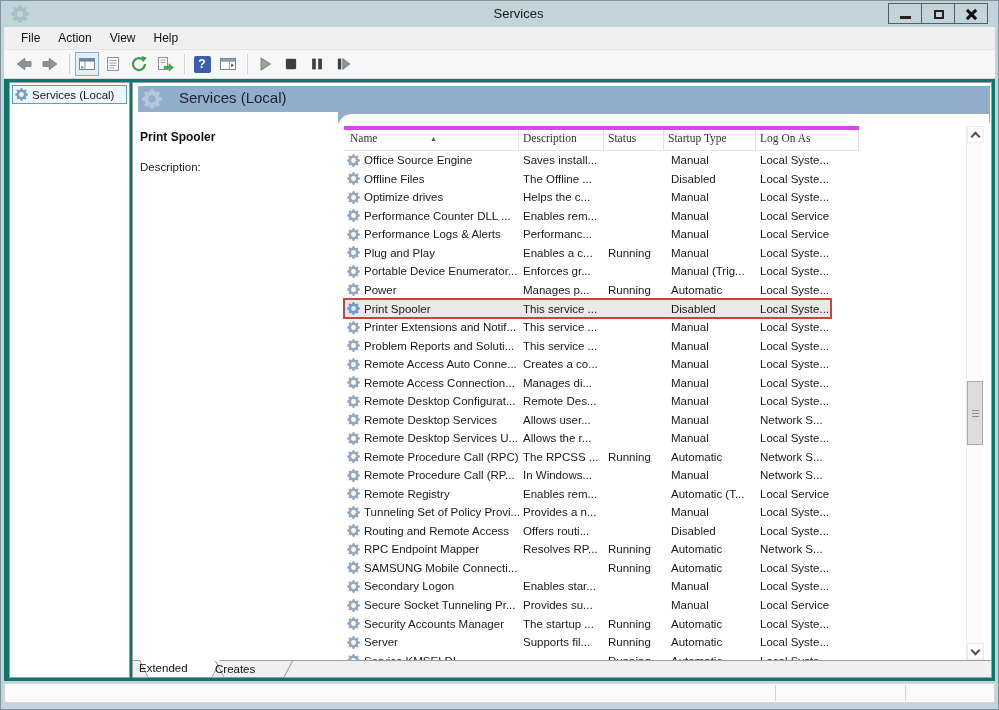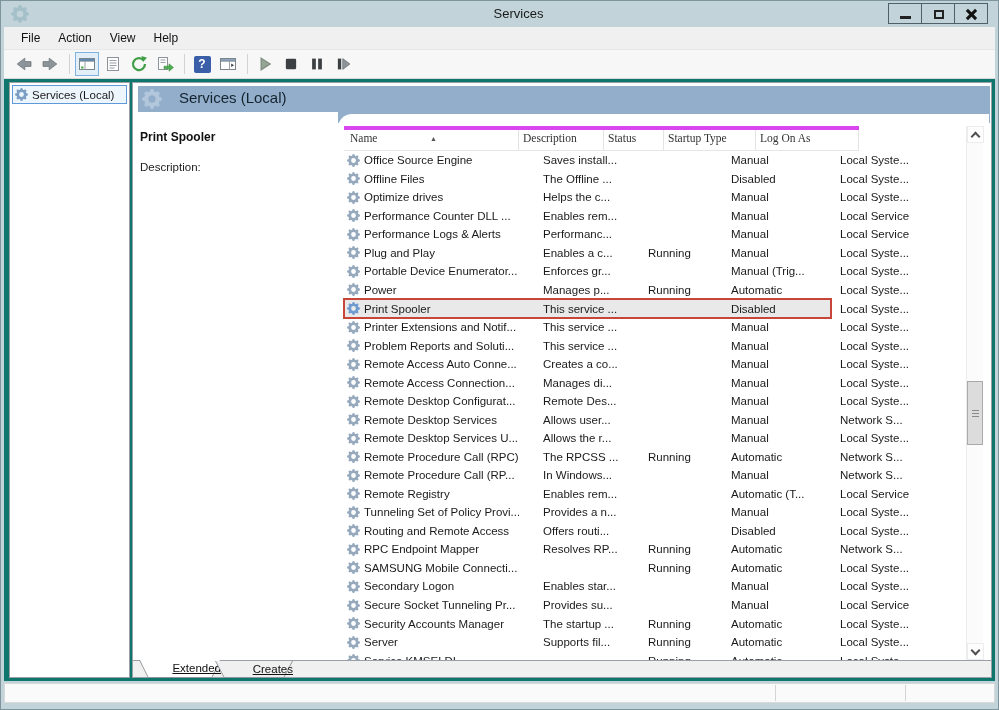--- a/index.html
+++ b/index.html
@@ -56,21 +56,21 @@
   .detail-desc-text { font-size:11.5px; line-height:14.6px; color:#222; }
 
   
   .listbox { position:absolute; left:205px; top:31px; right:2px; bottom:17px; background:#fff; border-top-left-radius:14px; overflow:hidden; }
   .lv-table { position:absolute; left:6px; top:12px; width:515px; }
   .lv-header { display:flex; height:25px; border-top:4px solid #d946ef; border-bottom:1px solid #e6e6e6;font-family:Liberation Serif, serif; }
   .lv-hcell { position:relative; font-size:11.5px; color:#333; line-height:16px; border-right:1px solid #e3e3e3; padding-left:4px; white-space:nowrap; overflow:hidden; }
   .lv-hcell.c0 { padding-left:6px; }
   .sort-arrow { position:absolute; left:86px; top:1px; font-size:7px; color:#555; }
   .lv-rows { position:relative; }
-  .lv-row { display:flex; height:18.54px; align-items:center;gap:20px; }
+  .lv-row { display:flex; height:18.54px; align-items:center; }
   .lv-row.hl { background:linear-gradient(to right,#e9e9e9 0,#e9e9e9 487px,transparent 487px); }
   .cell { font-size:11.5px; white-space:nowrap; overflow:hidden; flex:none; }
   .c-name { width:175px; display:flex; align-items:center; padding-left:3px; }
   .c-name svg { width:13px; height:13px; fill:#97a9bd; margin-right:4px; flex:none; }
   .lv-row.hl .c-name svg { fill:#6f9bd1; }
   .c-desc { width:85px; padding-left:4px; }
   .c-status { width:60px; padding-left:4px; }
   .c-startup { width:92px; padding-left:7px; }
   .c-logon { width:103px; padding-left:4px; }
   .red-frame { position:absolute; left:-1px; top:147.3px; width:489px; height:21px; border:2px solid #c8453a; pointer-events:none; }
@@ -85,21 +85,21 @@
   .sb-thumb { position:absolute; left:0; top:255px; width:16px; height:64px; background:#dcdcdc; border:1px solid #aaa; }
   .sb-grip { position:absolute; left:4px; top:28px; width:7px; height:1px; background:#8a8a8a; box-shadow:0 3px 0 #8a8a8a,0 6px 0 #8a8a8a; }
 
   
   .tabbar { position:absolute; left:0; right:0; bottom:0; height:17px; background:#f0f0f0; border-top:1px solid #9aa0a6; }
   .tab { position:absolute; height:17px; }
   .tab .shape { position:absolute; inset:0; clip-path:polygon(0 0,100% 0,calc(100% - 9px) 100%,9px 100%); background:#8f959a; }
   .tab .fill { position:absolute; left:1px; right:1px; top:0; bottom:1px; clip-path:polygon(0 0,100% 0,calc(100% - 8.4px) 100%,8.4px 100%); background:#f0f0f0; }
   .tab.active { top:-1px; height:18px; }
   .tab.active .fill { background:#fff; }
-  .tab .lbl { position:absolute; inset:0; text-align:right; line-height:16px; font-size:11.5px; color:#111;text-decoration:underline; }
+  .tab .lbl { position:absolute; inset:0; text-align:left; line-height:16px; font-size:11.5px; color:#111; }
   .tab.t0 { left:6px; width:82px; }
   .tab.t1 { left:82px; width:78px; top:0; }
 
   
   .statusbar { position:absolute; left:3px; right:3px; top:682px; height:20px; background:#fafafa; border:1px solid #d8d8d8; }
   .sb-sep1,.sb-sep2 { position:absolute; top:1px; bottom:1px; width:1px; background:#d5d5d5; }
   .sb-sep1 { left:770px; } .sb-sep2 { left:900px; }
 </style>
 </head>
 <body>

